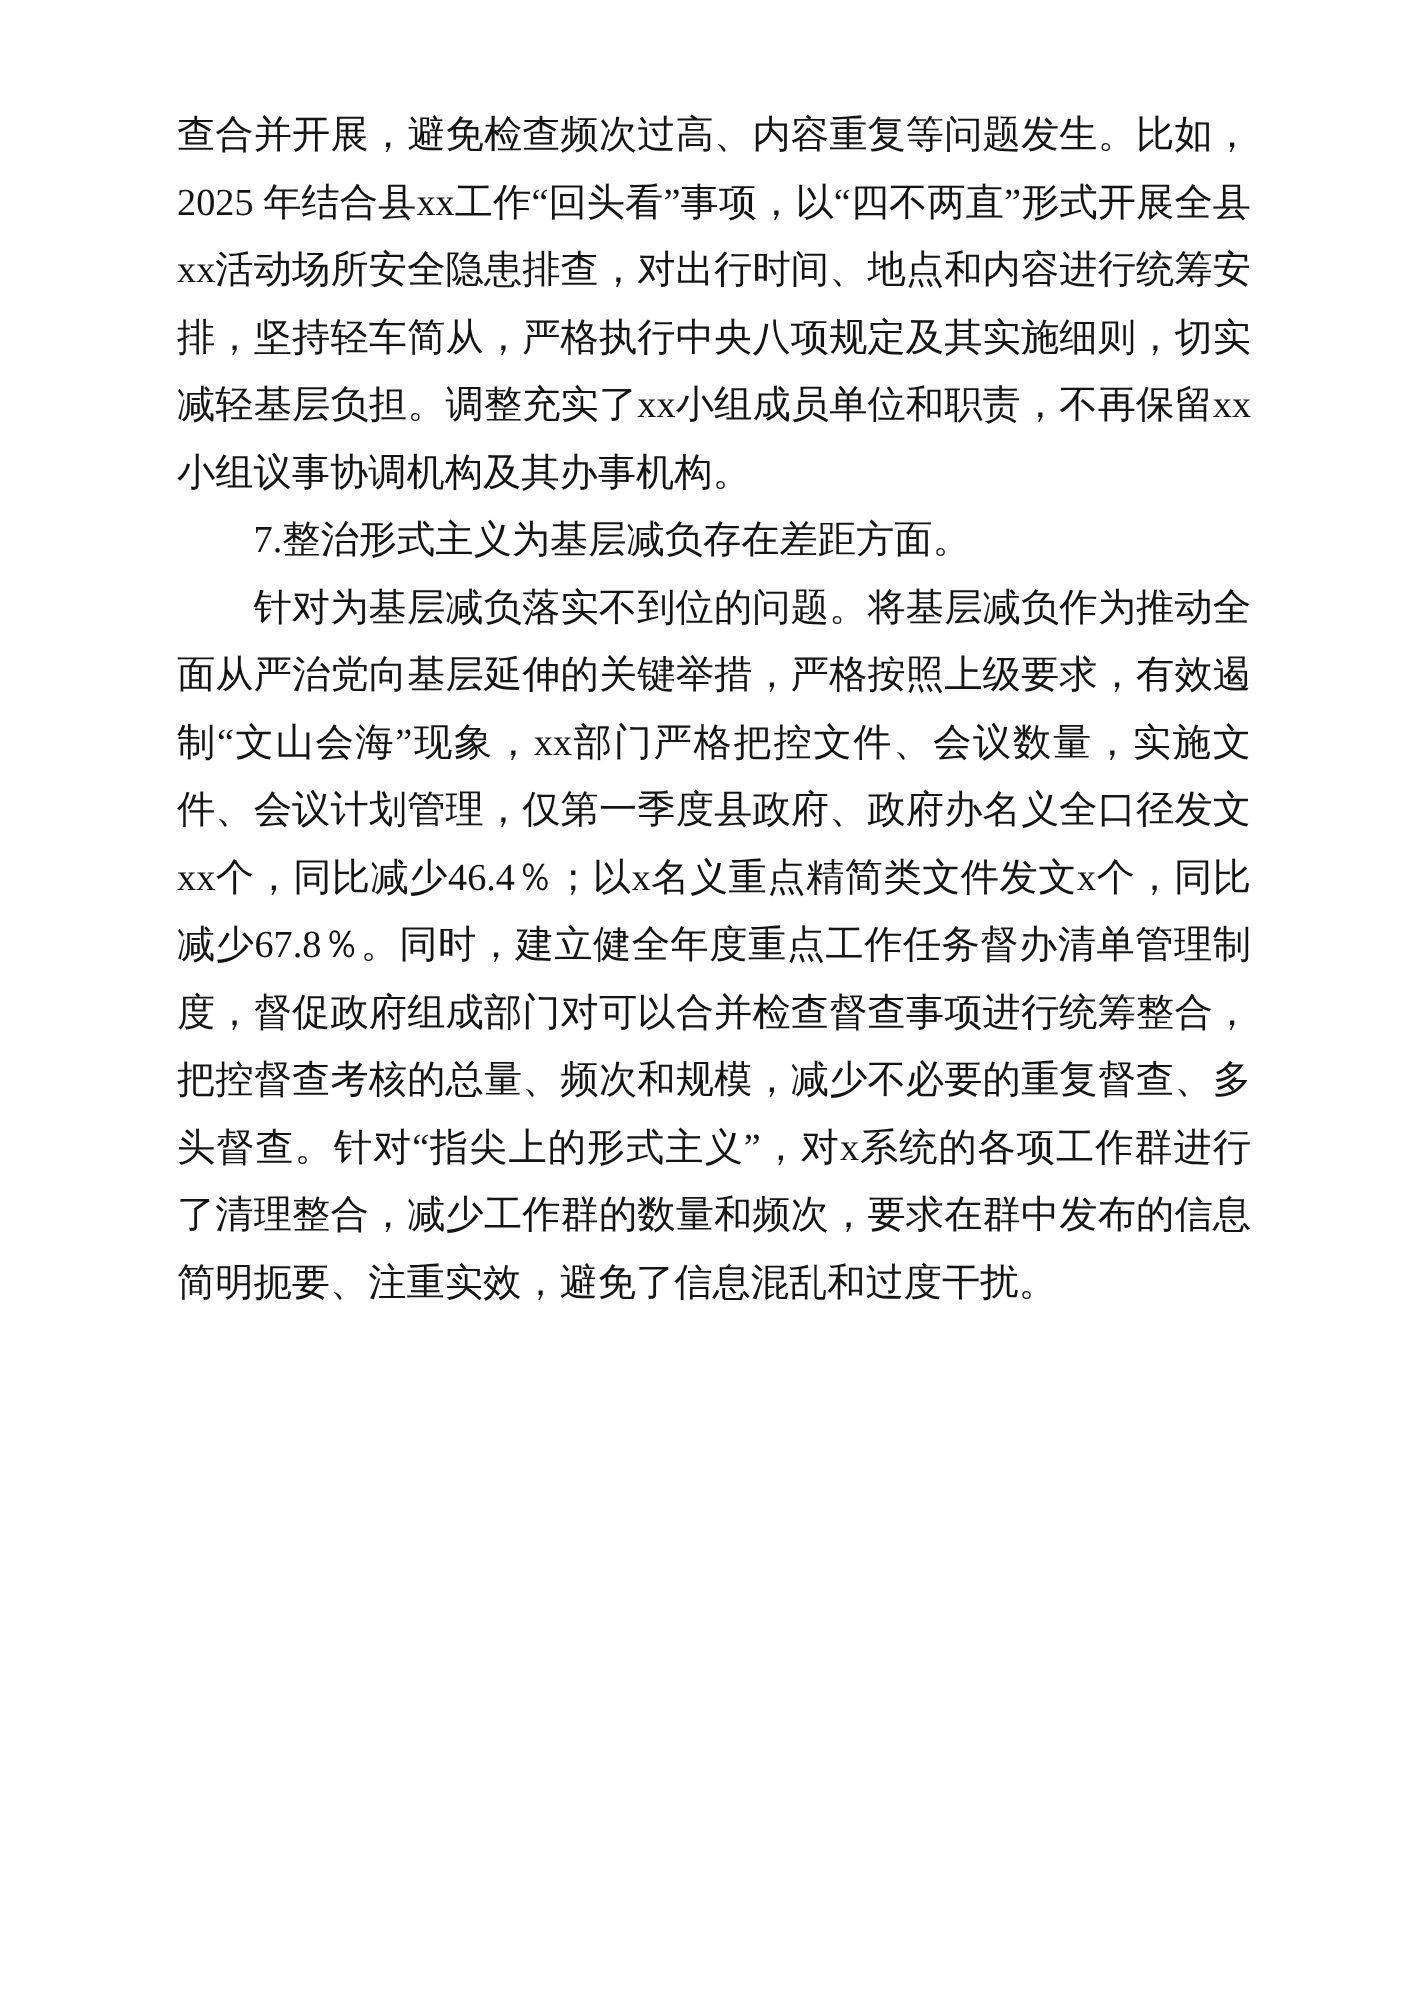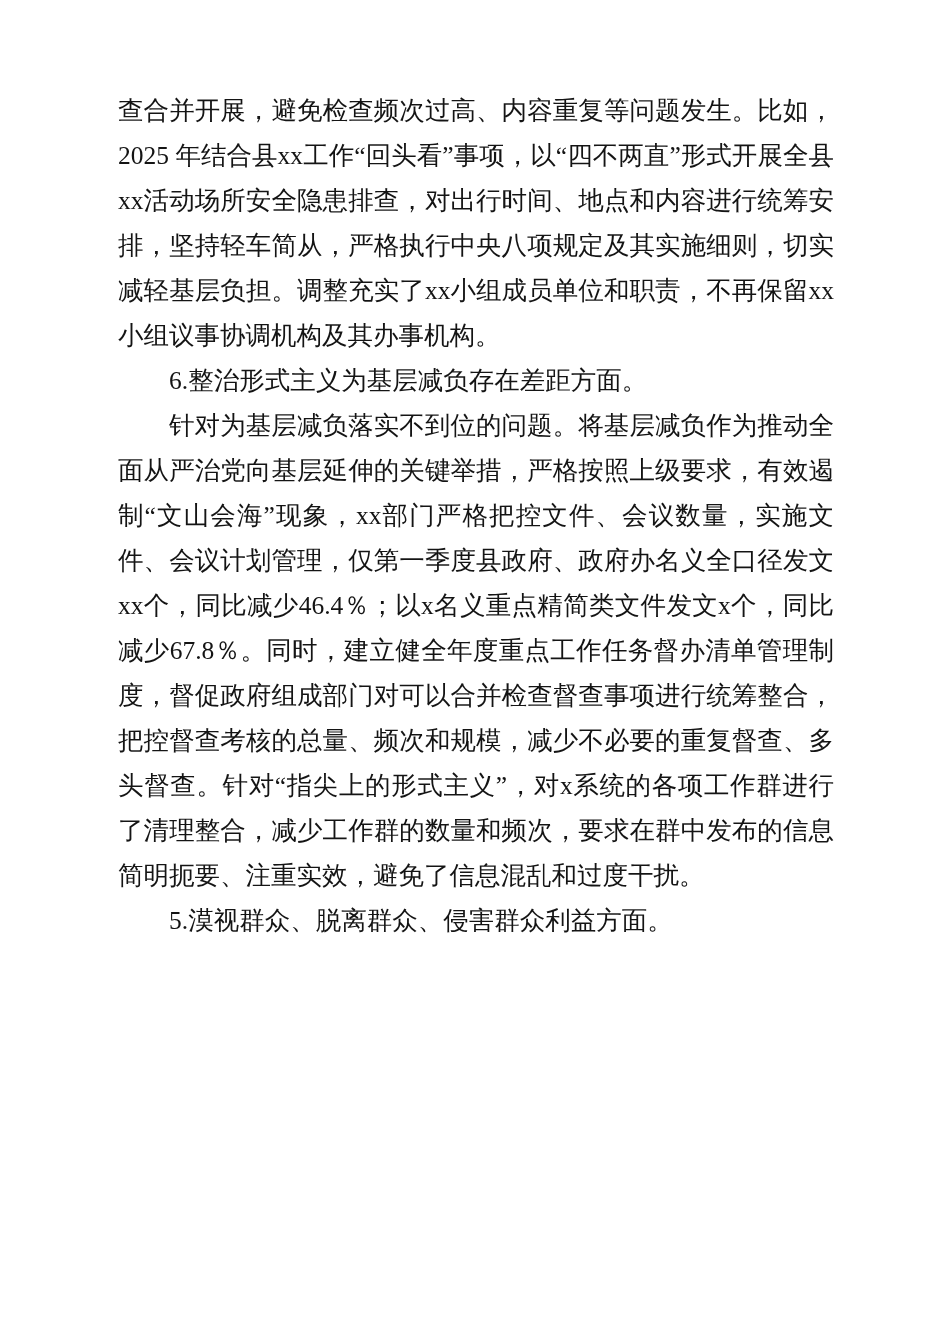--- a/index.html
+++ b/index.html
@@ -11,21 +11,21 @@
     height: 1344px;
     background: #ffffff;
     overflow: hidden;
     font-family: "Liberation Serif", "DejaVu Serif", serif;
   }
   .page {
     box-sizing: border-box;
     width: 950px;
     height: 1344px;
     background: #ffffff;
-    padding: 88px 116px 0 118px;
+    padding: 67px 116px 0 118px;
     font-family: Liberation Serif, serif;
   }
   .doc-body {
     width: 100%;
   }
   .para {
     margin: 0;
     padding: 0;
     font-size: 25.5px;
     line-height: 45px;
@@ -38,17 +38,16 @@
   .para.indent {
     text-indent: 2em;
   }
 </style>
 </head>
 <body>
 
 <div class="page">
   <div class="doc-body">
       <p class="para">查合并开展，避免检查频次过高、内容重复等问题发生。比如，2025 年结合县xx工作“回头看”事项，以“四不两直”形式开展全县xx活动场所安全隐患排查，对出行时间、地点和内容进行统筹安排，坚持轻车简从，严格执行中央八项规定及其实施细则，切实减轻基层负担。调整充实了xx小组成员单位和职责，不再保留xx小组议事协调机构及其办事机构。</p>
-      <p class="para indent">6.整治形式主义为基层减负存在差距方面。</p>
+      <p class="para indent">7.整治形式主义为基层减负存在差距方面。</p>
       <p class="para indent">针对为基层减负落实不到位的问题。将基层减负作为推动全面从严治党向基层延伸的关键举措，严格按照上级要求，有效遏制“文山会海”现象，xx部门严格把控文件、会议数量，实施文件、会议计划管理，仅第一季度县政府、政府办名义全口径发文xx个，同比减少46.4％；以x名义重点精简类文件发文x个，同比减少67.8％。同时，建立健全年度重点工作任务督办清单管理制度，督促政府组成部门对可以合并检查督查事项进行统筹整合，把控督查考核的总量、频次和规模，减少不必要的重复督查、多头督查。针对“指尖上的形式主义”，对x系统的各项工作群进行了清理整合，减少工作群的数量和频次，要求在群中发布的信息简明扼要、注重实效，避免了信息混乱和过度干扰。</p>
-      <p class="para indent">5.漠视群众、脱离群众、侵害群众利益方面。</p>
     </div>
 </div>
 
 </body></html>

